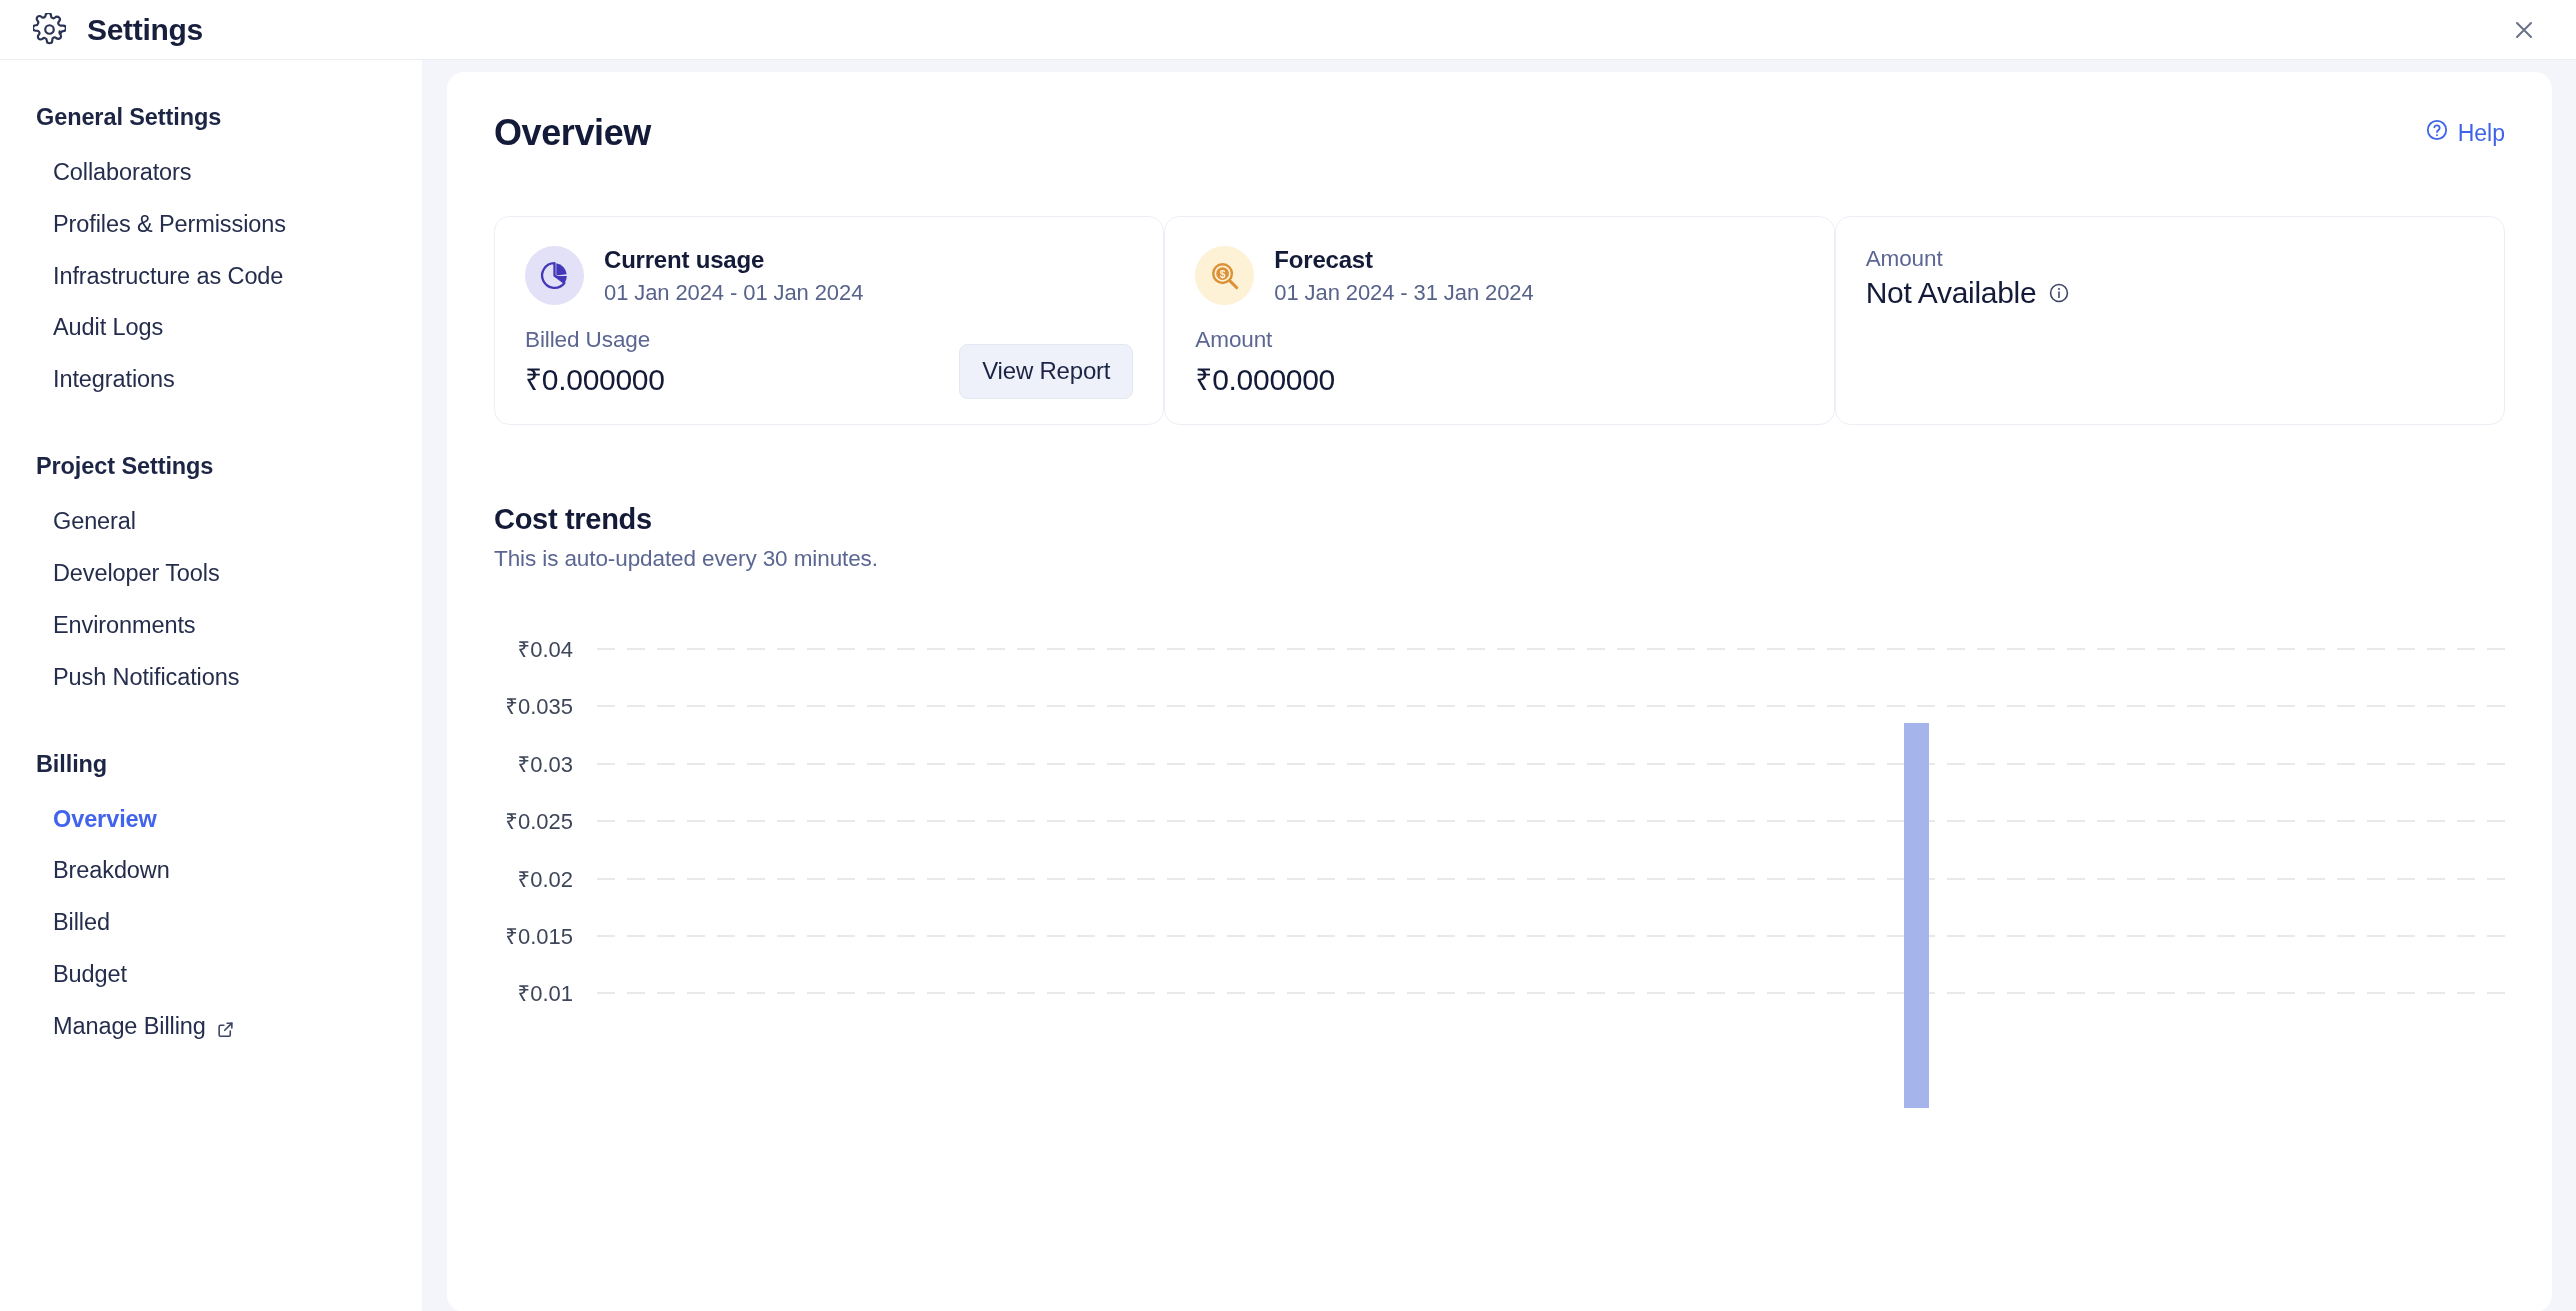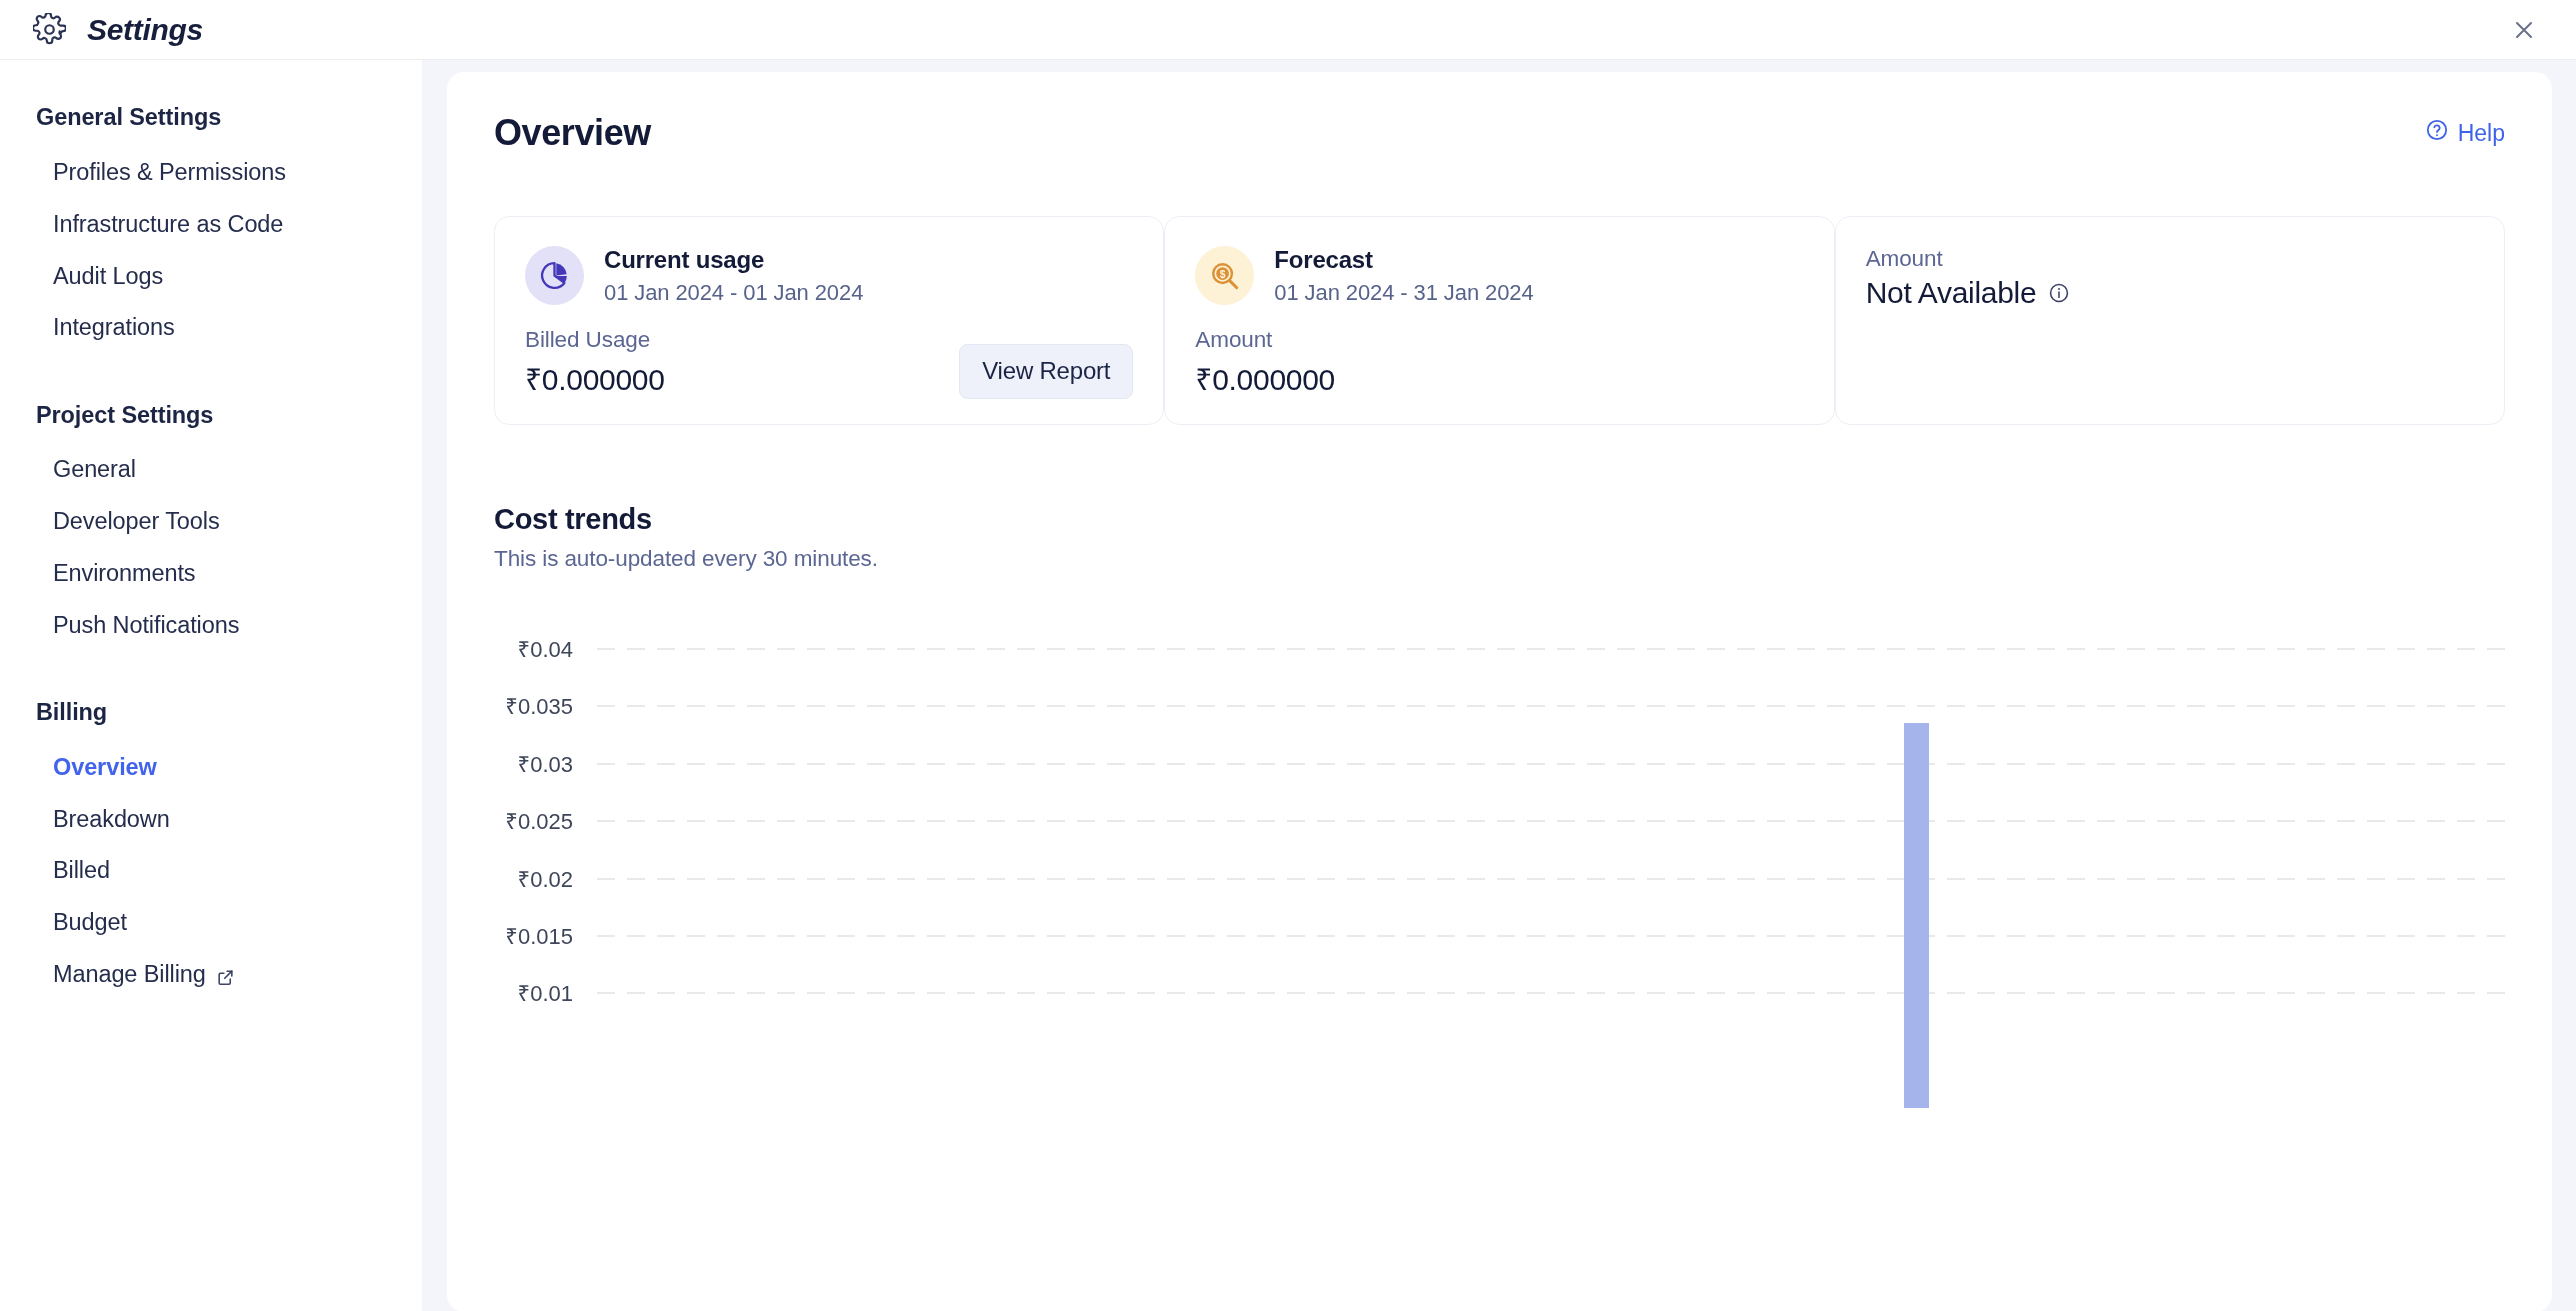--- a/index.html
+++ b/index.html
@@ -15,21 +15,21 @@
   
   .topbar {
     height:59px; min-height:59px;
     background:#ffffff;
     display:flex; align-items:center;
     padding:0 31px 0 33px;
     position:relative;
   }
   .topbar-left { display:flex; align-items:center; gap:21px; }
   .gear-icon { width:33px; height:33px; display:block; }
-  .app-title { font-size:30px; font-weight:700; color:#171f3d; letter-spacing:-0.3px;font-style:italic; }
+  .app-title { font-size:30px; font-weight:700; color:#171f3d; letter-spacing:-0.3px; }
   .close-btn {
     position:absolute; right:34px; top:50%; transform:translateY(-50%);
     width:36px; height:36px; display:flex; align-items:center; justify-content:center;
     cursor:pointer;
   }
 
   
   .body-row { flex:1; display:flex; min-height:0; background:#0ea5e9; }
 
   
@@ -154,20 +154,23 @@
       </svg>
     </div>
   </div>
 
   <div class="body-row">
 
     <nav class="sidebar" id="sidebar">
         <div class="nav-group">
           <div class="nav-group-title">General Settings</div>
           <div class="nav-item">
+            <span>Collaborators</span>
+          </div>
+          <div class="nav-item">
             <span>Profiles &amp; Permissions</span>
           </div>
           <div class="nav-item">
             <span>Infrastructure as Code</span>
           </div>
           <div class="nav-item">
             <span>Audit Logs</span>
           </div>
           <div class="nav-item">
             <span>Integrations</span>

